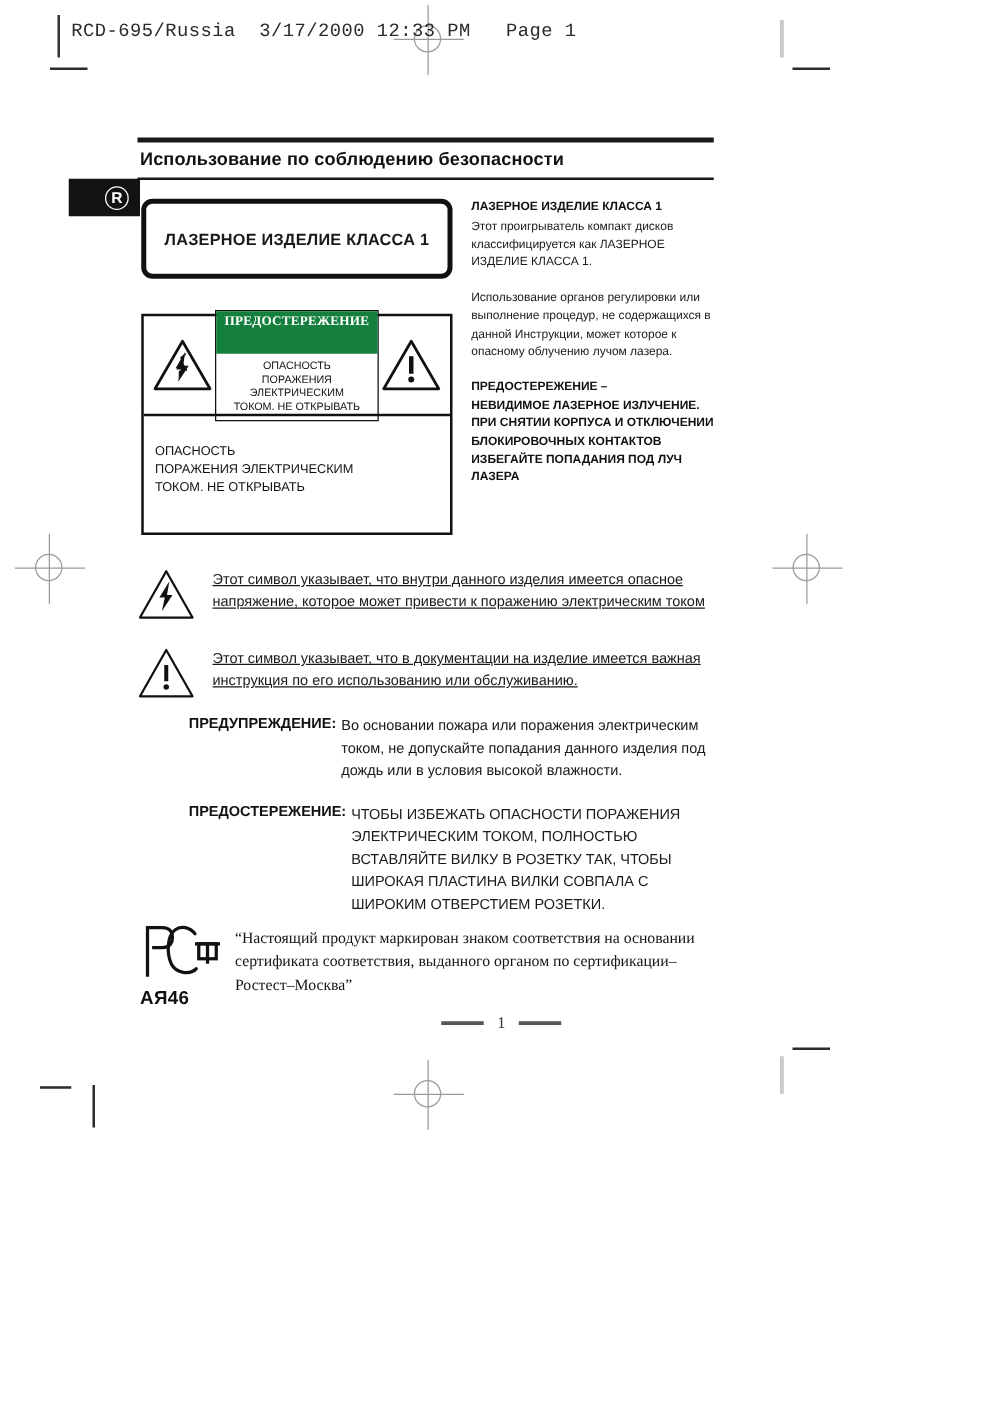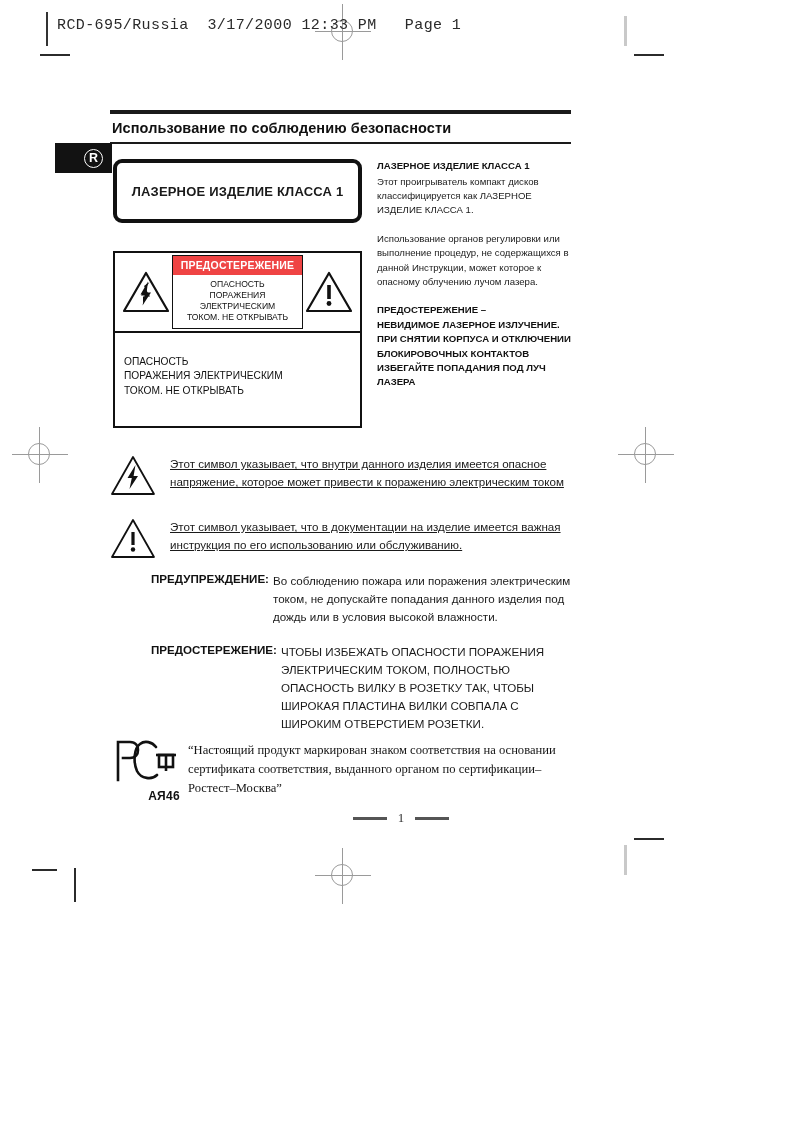--- a/index.html
+++ b/index.html
@@ -142,27 +142,28 @@
     position: relative;
     flex: 0 0 auto;
   }
   .caution-center {
     flex: 1 1 auto;
     margin: 0 2px;
     border: 1.5px solid #111;
     box-sizing: border-box;
   }
   .caution-head {
-    background: #ef4444;
+    background: #15803d;
     color: #fff;
     font-size: 10.5px;
     font-weight: bold;
     text-align: center;
-    padding: 3px 0 4px;
+    padding: 3px 0 20px;
     letter-spacing: 0.2px;
+    font-family: Liberation Serif, serif;
   }
   .caution-body {
     text-align: center;
     font-size: 8.6px;
     line-height: 1.28;
     padding: 4px 2px 5px;
     color: #111;
   }
   .caution-bottom {
     padding: 22px 9px 0;
@@ -234,24 +235,24 @@
 
   
   .cert-block {
     position: absolute;
     left: 112px; top: 737px;
     display: flex;
     align-items: flex-start;
   }
   .cert-logo { width: 68px; flex: 0 0 auto; }
   .cert-code {
-    font-size: 12px;
+    font-size: 15px;
     font-weight: bold;
     letter-spacing: 0.3px;
-    text-align: right;
+    text-align: left;
     margin-top: 2px;
     color: #111;
   }
   .cert-text {
     font-family: "Liberation Serif", serif;
     font-size: 12.6px;
     line-height: 1.5;
     margin-left: 8px;
     margin-top: 4px;
     width: 396px;
@@ -389,26 +390,26 @@
         <polygon points="23,2 44,39 2,39" fill="none" stroke="#111" stroke-width="1.8" stroke-linejoin="round"></polygon>
         <rect x="21.4" y="14" width="3.2" height="13" fill="#111"></rect>
         <circle cx="23" cy="31.5" r="2.2" fill="#111"></circle>
       </svg>
     </div>
     <div class="sym-text">Этот символ указывает, что в документации  на изделие имеется важная инструкция по его использованию или обслуживанию.</div>
   </div>
 
   <div class="warn-row" style="left:110px;top:572px;width:470px;">
     <div class="warn-label">ПРЕДУПРЕЖДЕНИЕ:</div>
-    <div class="warn-body" style="width:300px;">Во соблюдению пожара или поражения электрическим током, не допускайте попадания данного изделия под дождь или в условия высокой влажности.</div>
+    <div class="warn-body" style="width:300px;">Во основании пожара или поражения электрическим током, не допускайте попадания данного изделия под дождь или в условия высокой влажности.</div>
   </div>
 
   <div class="warn-row" style="left:110px;top:643px;width:470px;">
     <div class="warn-label">ПРЕДОСТЕРЕЖЕНИЕ:</div>
-    <div class="warn-body" style="width:325px;">ЧТОБЫ ИЗБЕЖАТЬ ОПАСНОСТИ ПОРАЖЕНИЯ ЭЛЕКТРИЧЕСКИМ ТОКОМ, ПОЛНОСТЬЮ ОПАСНОСТЬ ВИЛКУ В РОЗЕТКУ ТАК, ЧТОБЫ ШИРОКАЯ ПЛАСТИНА ВИЛКИ СОВПАЛА С ШИРОКИМ ОТВЕРСТИЕМ РОЗЕТКИ.</div>
+    <div class="warn-body" style="width:325px;">ЧТОБЫ ИЗБЕЖАТЬ ОПАСНОСТИ ПОРАЖЕНИЯ ЭЛЕКТРИЧЕСКИМ ТОКОМ, ПОЛНОСТЬЮ ВСТАВЛЯЙТЕ ВИЛКУ В РОЗЕТКУ ТАК, ЧТОБЫ ШИРОКАЯ ПЛАСТИНА ВИЛКИ СОВПАЛА С ШИРОКИМ ОТВЕРСТИЕМ РОЗЕТКИ.</div>
   </div>
 
   <div class="cert-block">
     <div class="cert-logo">
       <svg viewBox="0 0 68 46" width="68" height="46">
         <path d="M6,43 L6,5 L18,5 C24,5 26,9 26,13 C26,17 24,21 18,21 L11,21" fill="none" stroke="#111" stroke-width="2.6" stroke-linecap="square"></path>
         <path d="M44,10 C40,5 33,3 28,7 C22,11 21,25 25,34 C29,42 40,43 45,38" fill="none" stroke="#111" stroke-width="2.6" stroke-linecap="round"></path>
         <path d="M44,18 L64,18" fill="none" stroke="#111" stroke-width="2.6"></path>
         <path d="M54,18 L54,34" fill="none" stroke="#111" stroke-width="2.6"></path>
         <rect x="47" y="18" width="14" height="12" fill="none" stroke="#111" stroke-width="2.6"></rect>

